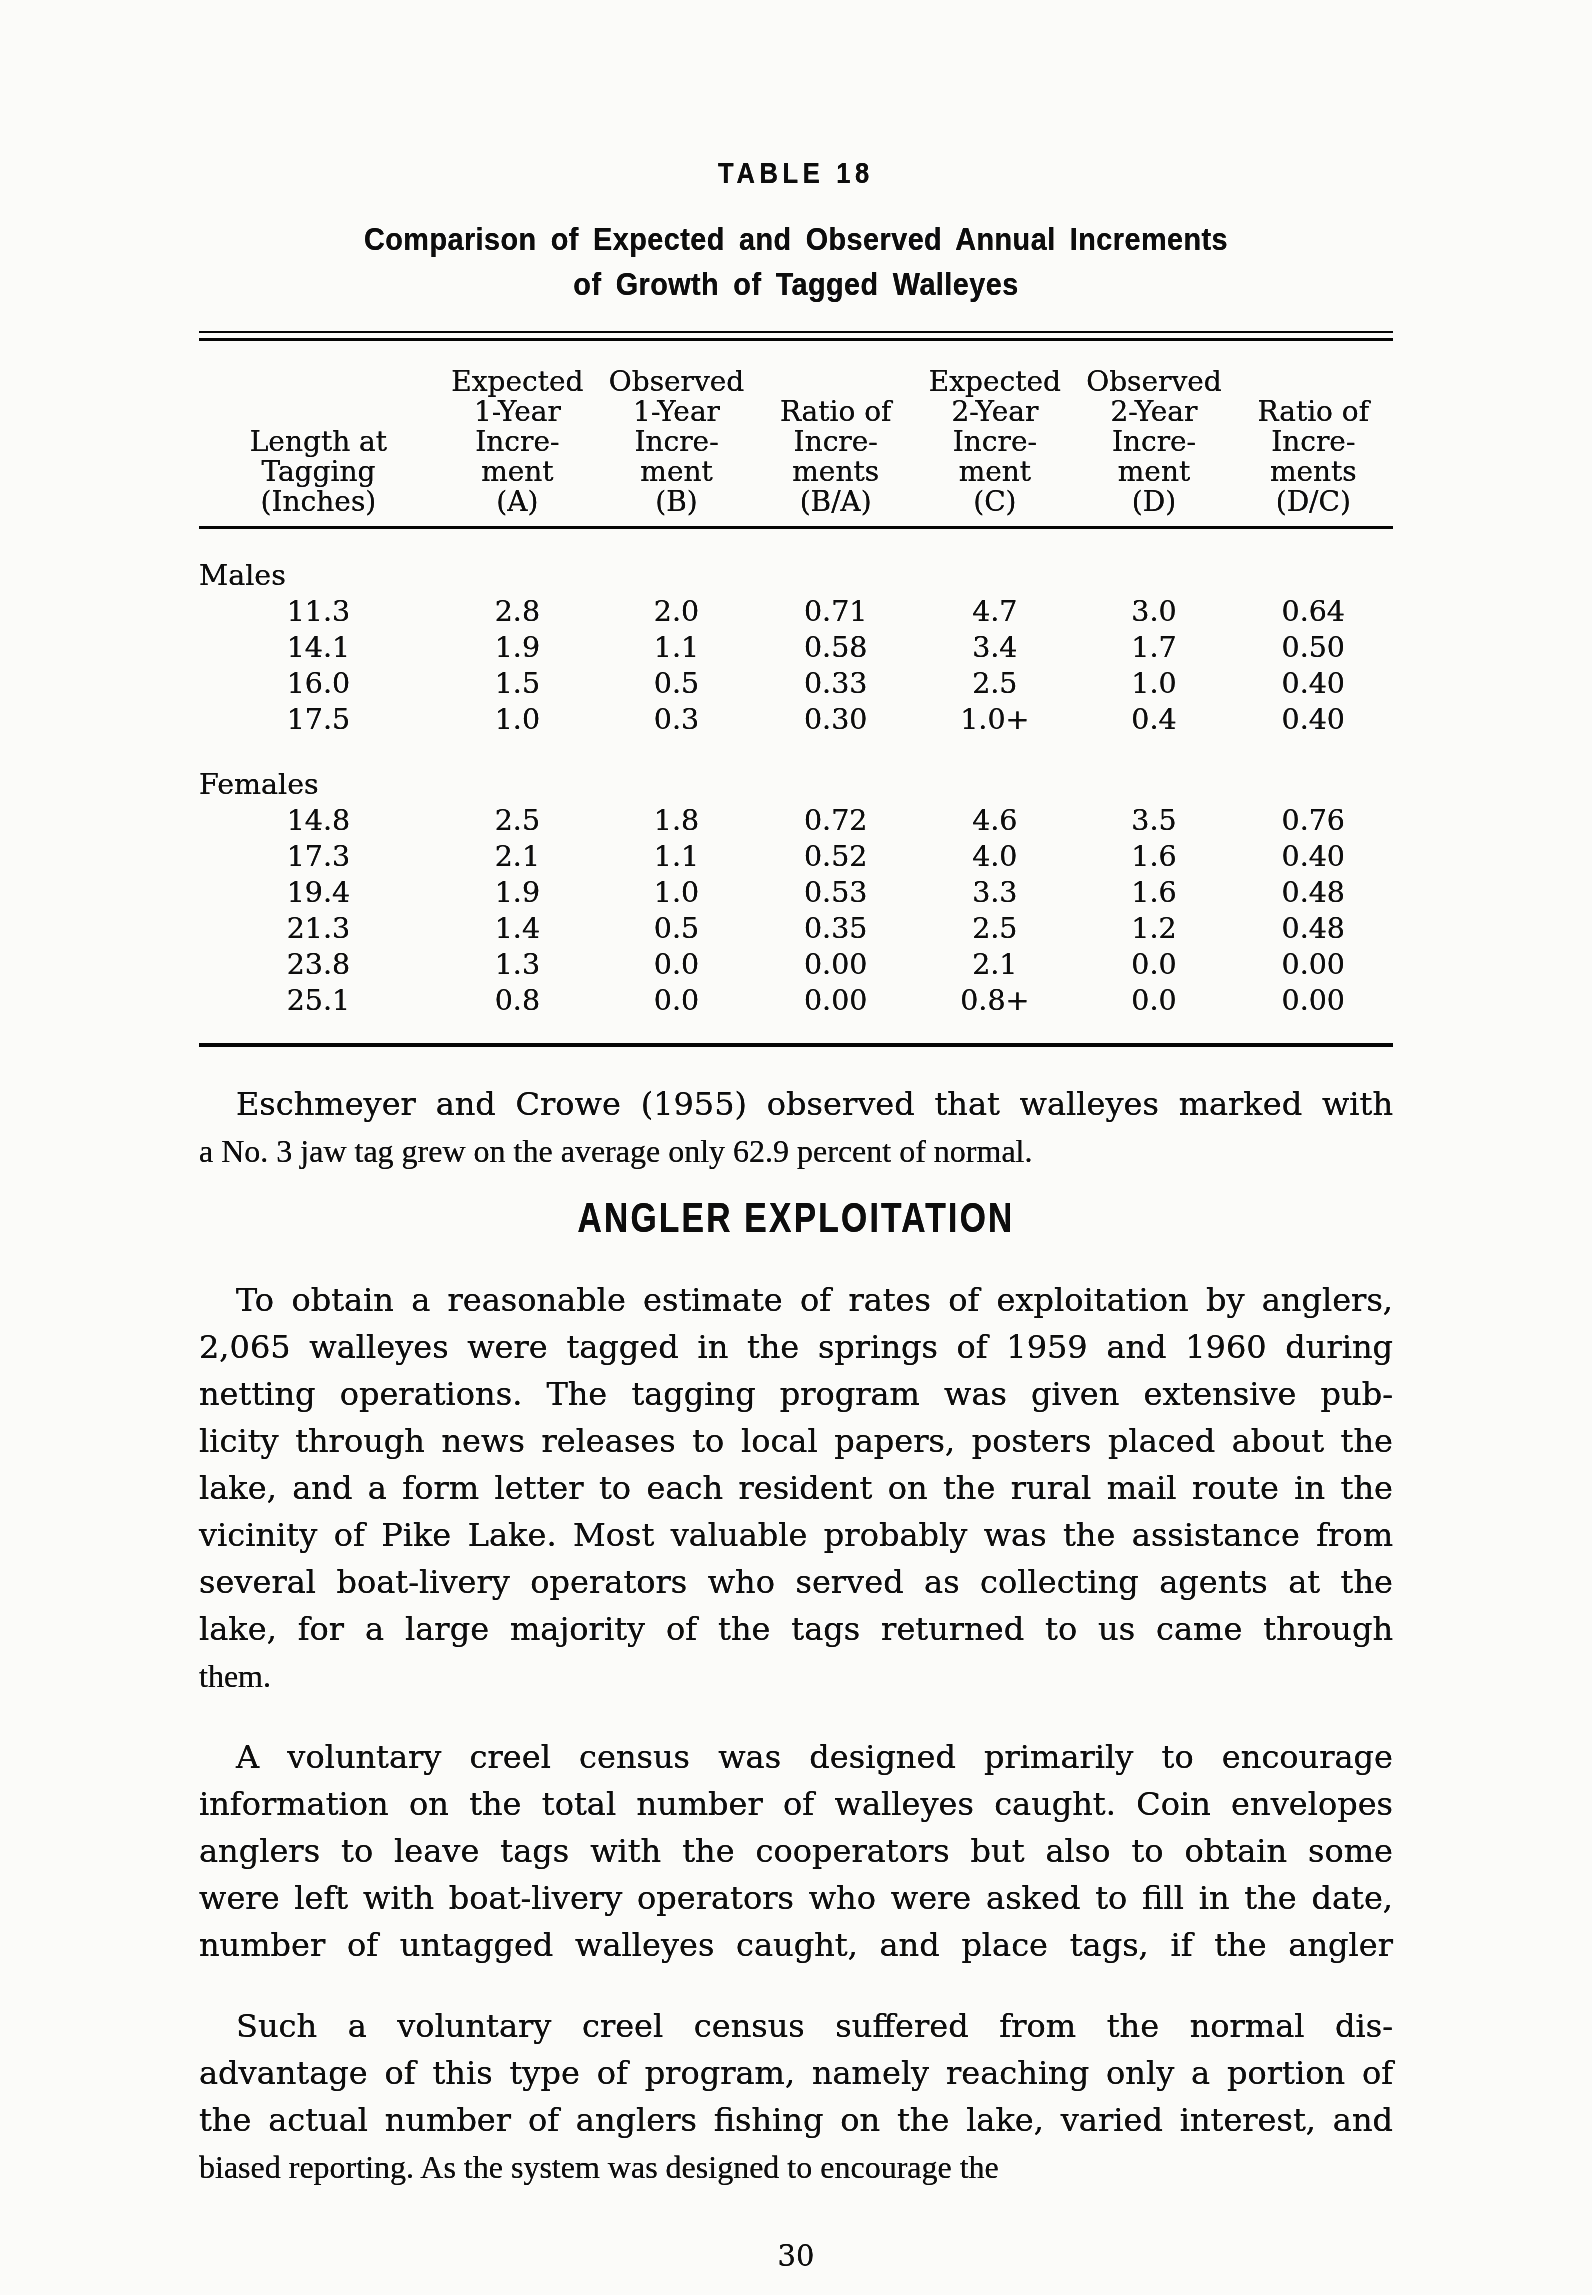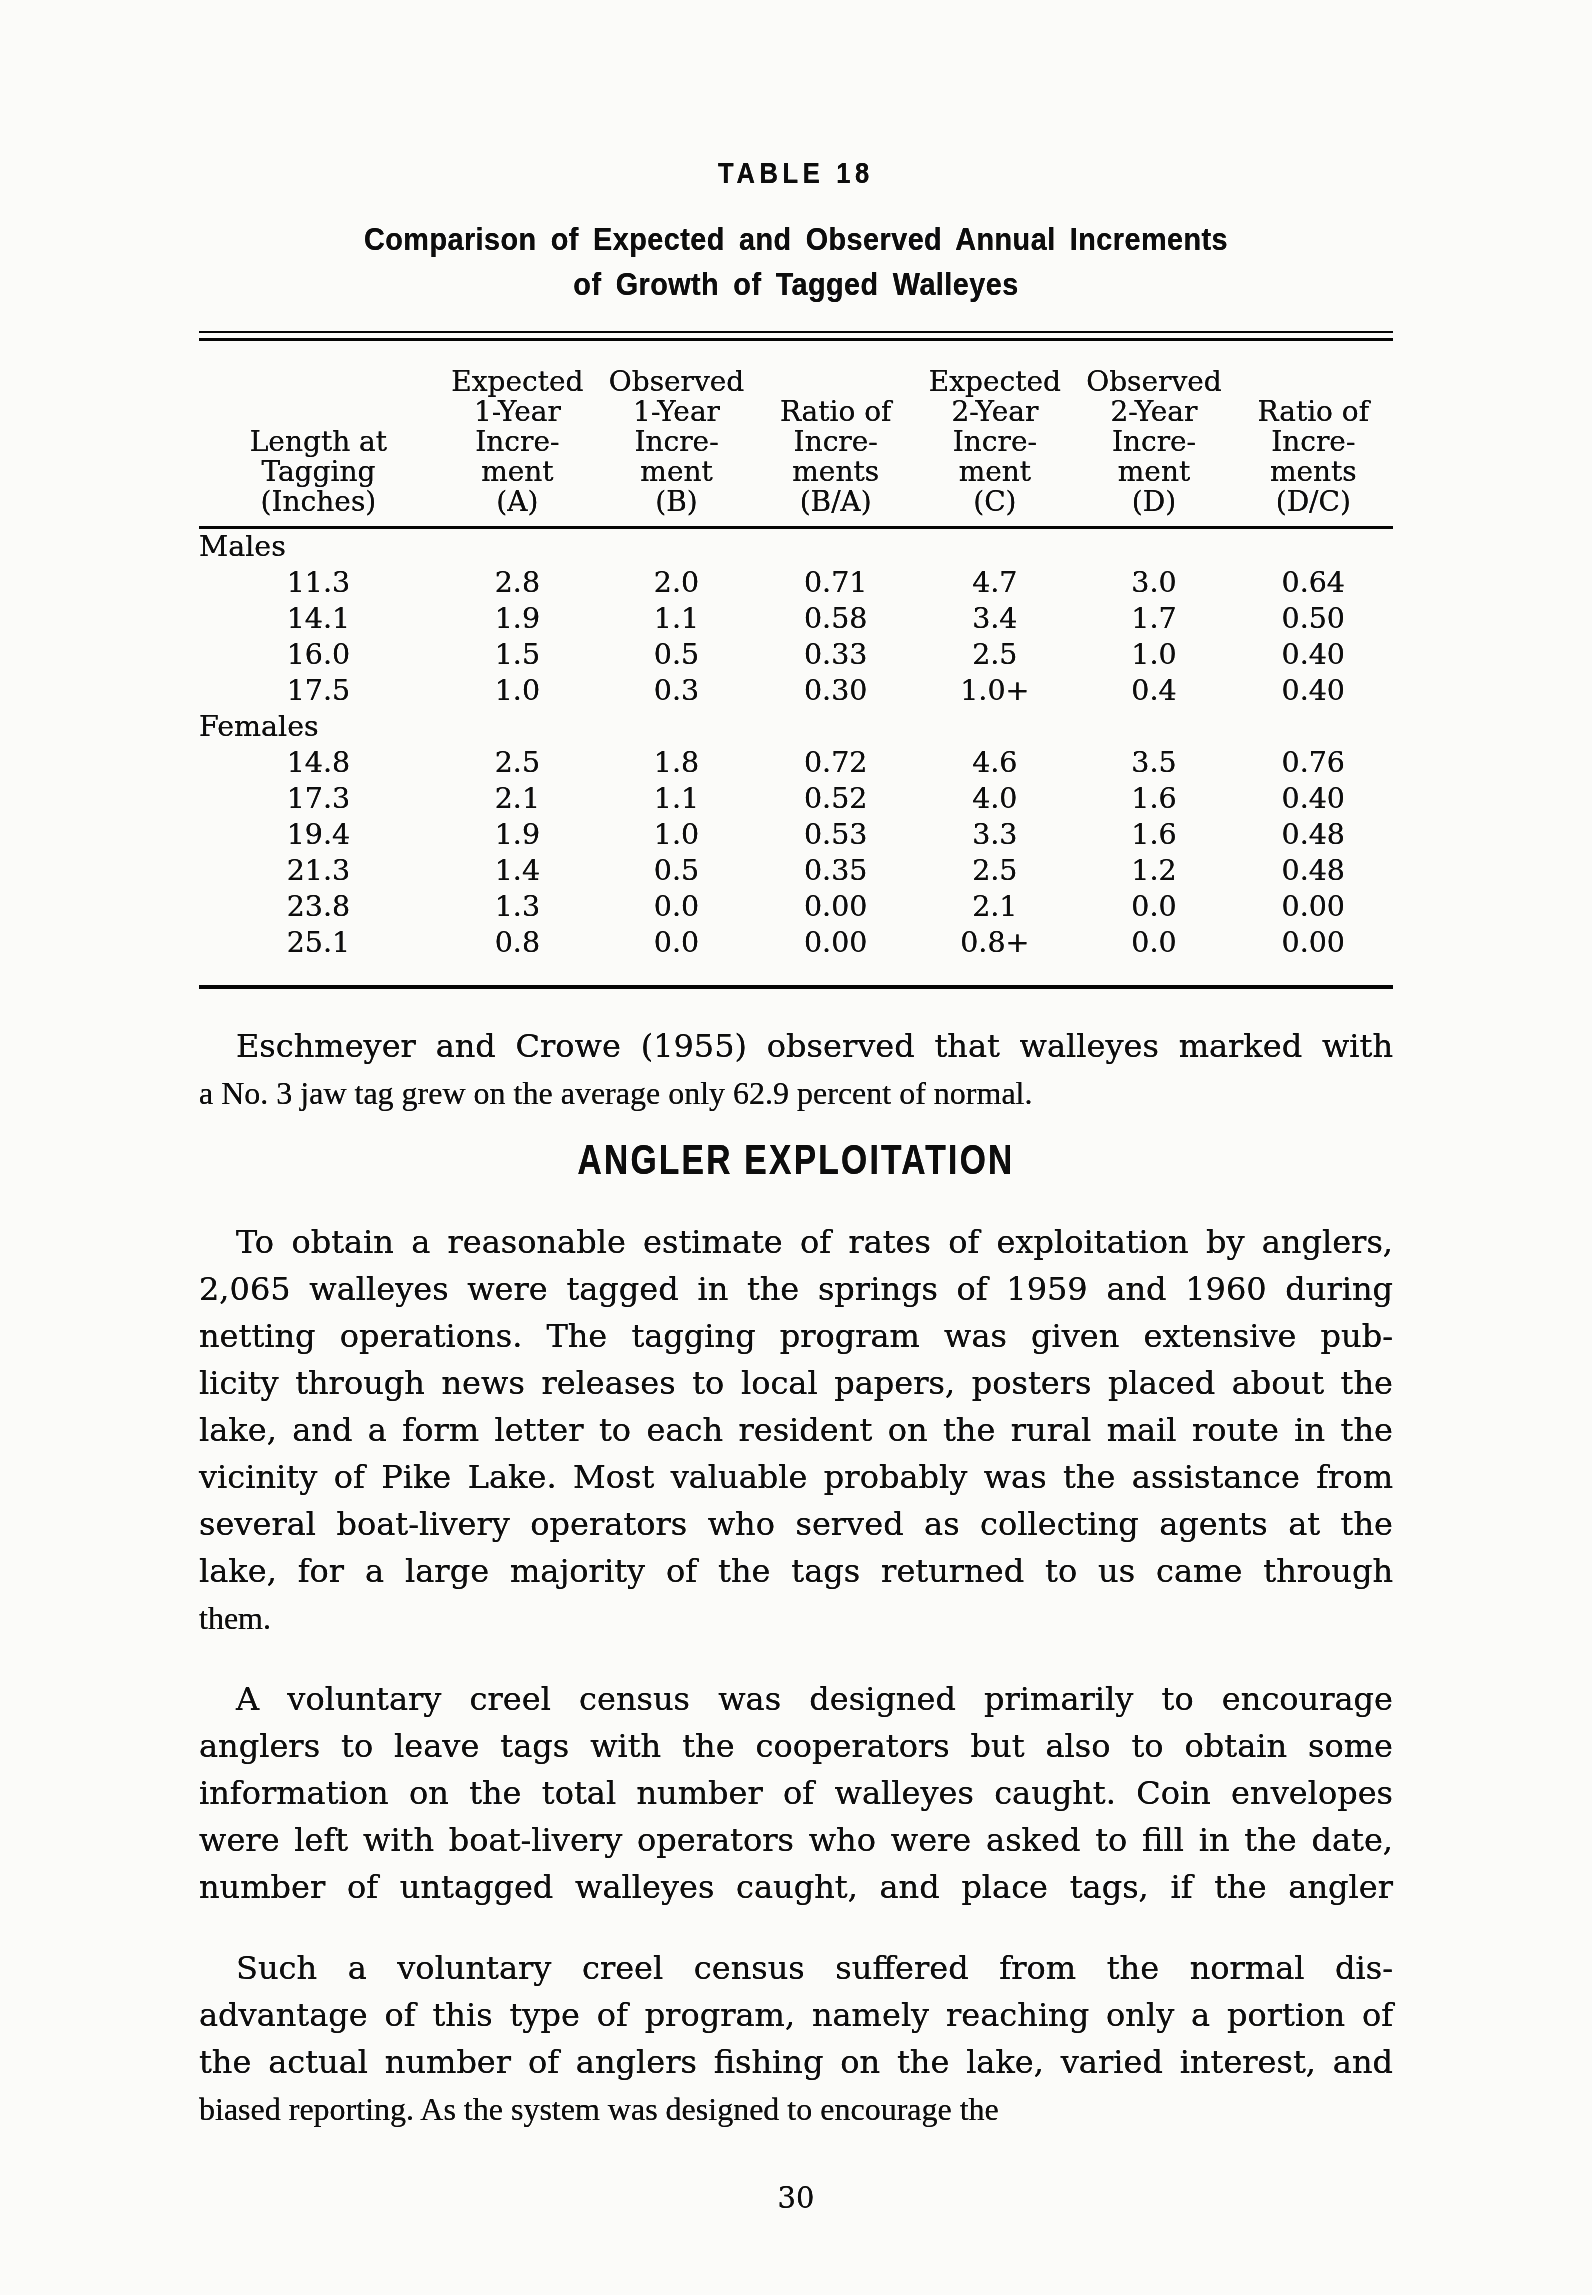--- a/index.html
+++ b/index.html
@@ -73,20 +73,21 @@
   }
   table.data-table tbody td {
     text-align: center;
     font-size: 28.5px;
     line-height: 36px;
     padding: 0;
     text-shadow: 0 0 0.5px currentColor;
   }
   table.data-table tbody tr.section-label-row td {
     text-align: left;
+    padding-top: 29px;
   }
   table.data-table tbody tr:last-child td {
     padding-bottom: 24px;
   }
 
   
   .body-text {
     width: 1194px;
     margin: 24px auto 0;
     font-size: 32px;
@@ -296,22 +297,22 @@
         <div class="line">licity through news releases to local papers, posters placed about the</div>
         <div class="line">lake, and a form letter to each resident on the rural mail route in the</div>
         <div class="line">vicinity of Pike Lake. Most valuable probably was the assistance from</div>
         <div class="line">several boat-livery operators who served as collecting agents at the</div>
         <div class="line">lake, for a large majority of the tags returned to us came through</div>
         <div class="line last">them.</div>
       </div>
 
     <div class="para">
         <div class="line first">A voluntary creel census was designed primarily to encourage</div>
+        <div class="line">information on the total number of walleyes caught. Coin envelopes</div>
         <div class="line">anglers to leave tags with the cooperators but also to obtain some</div>
-        <div class="line">information on the total number of walleyes caught. Coin envelopes</div>
         <div class="line">were left with boat-livery operators who were asked to fill in the date,</div>
         <div class="line">number of untagged walleyes caught, and place tags, if the angler</div>
       </div>
 
     <div class="para">
         <div class="line first">Such a voluntary creel census suffered from the normal dis-</div>
         <div class="line">advantage of this type of program, namely reaching only a portion of</div>
         <div class="line">the actual number of anglers fishing on the lake, varied interest, and</div>
         <div class="line last">biased reporting. As the system was designed to encourage the</div>
       </div>

